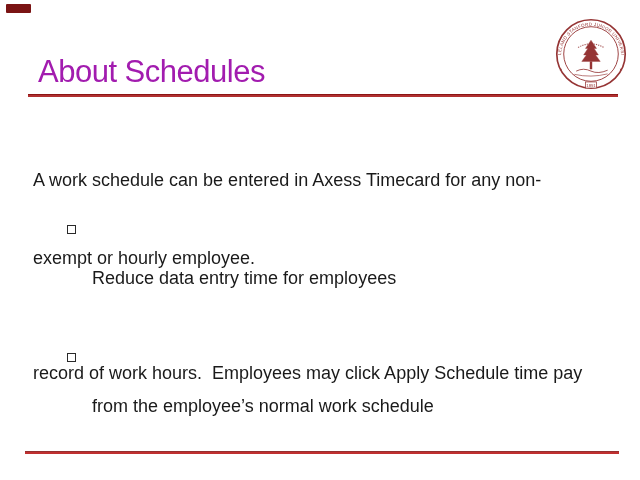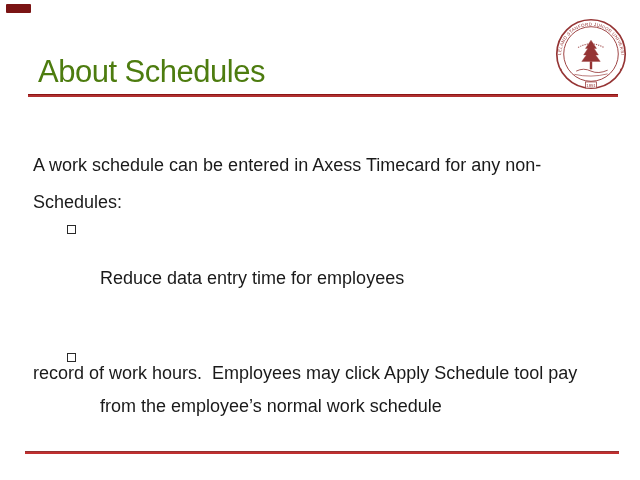--- a/index.html
+++ b/index.html
@@ -11,42 +11,42 @@
     font-family:"Liberation Sans","DejaVu Sans",sans-serif;
     color:#1a1a1a;
   }
   .corner-mark{
     position:absolute;left:6px;top:4px;width:25px;height:9px;
     background:#7a1414;border-radius:1px;
   }
   .title{
     position:absolute;left:38px;top:56px;margin:0;
     font-size:31px;font-weight:400;letter-spacing:-0.5px;
-    color:#4d7c0f;line-height:1;white-space:pre;
+    color:#a21caf;line-height:1;white-space:pre;
   }
   .title-rule{
     position:absolute;left:28px;top:94px;width:590px;height:2px;
     background:#b03030;border-top:1px solid #8c1414;
   }
   .seal{
     position:absolute;left:554px;top:16px;width:74px;height:76px;
     opacity:0.92;
   }
   .para{position:absolute;left:33px;white-space:pre;}
   .textline{display:block;}
-  .para1{top:100px;font-size:18px;line-height:26px;}
+  .para1{top:115px;font-size:18px;line-height:26px;}
   .schedules-label{top:190px;font-size:18px;line-height:24px;}
   .bullets{position:absolute;left:33px;top:218px;font-size:18px;line-height:24px;}
   .bullet-item{display:flex;align-items:flex-start;margin-bottom:8px;}
   .bullet-marker{
     flex:0 0 auto;width:7px;height:7px;
     border:1.5px solid #2a2a2a;background:#ffffff;
     margin:7px 0 0 34px;
   }
-  .bullet-text{margin-left:24px;white-space:pre;}
+  .bullet-text{margin-left:16px;white-space:pre;}
   .note{top:313px;font-size:18px;line-height:24px;}
   .bottom-rule{
     position:absolute;left:25px;top:451px;width:594px;height:2px;
     background:#c03030;border-top:1px solid #943030;
   }
 </style>
 </head>
 <body>
 
 <div class="slide">
@@ -77,41 +77,41 @@
     <g fill="none" stroke="#8d2424">
       <path d="M24,58.5 Q32,54.5 40,58.5 Q48,62 58,57.5" stroke-width="0.9"></path>
       <path d="M22,62 Q40,66 58,61.5" stroke-width="0.7"></path>
     </g>
     <rect x="34" y="70.2" width="12" height="6.6" fill="#ffffff" stroke="#8d2424" stroke-width="0.8"></rect>
     <text x="40" y="75.4" font-size="4.6" fill="#8d2424" text-anchor="middle">1891</text>
   </svg>
 
   <div class="para para1">
     <span class="textline">A work schedule can be entered in Axess Timecard for any non-</span>
+    <span class="textline">exempt or hourly employee.</span>
   </div>
 
-  <div class="para schedules-label">Schedules:</div>
 
   <div class="bullets">
     <div class="bullet-item">
       <span class="bullet-marker"></span>
       <div class="bullet-text">
         <span class="textline">Reduce data entry time for employees</span>
       </div>
     </div>
     <div class="bullet-item">
       <span class="bullet-marker"></span>
       <div class="bullet-text">
         <span class="textline">from the employee’s normal work schedule</span>
       </div>
     </div>
   </div>
 
   <div class="para note">
-    <span class="textline">record of work hours.  Employees may click Apply Schedule tool pay</span>
+    <span class="textline">record of work hours.  Employees may click Apply Schedule time pay</span>
     
     
     
   </div>
 
   <div class="bottom-rule"></div>
 
 </div>
 
 </body></html>

